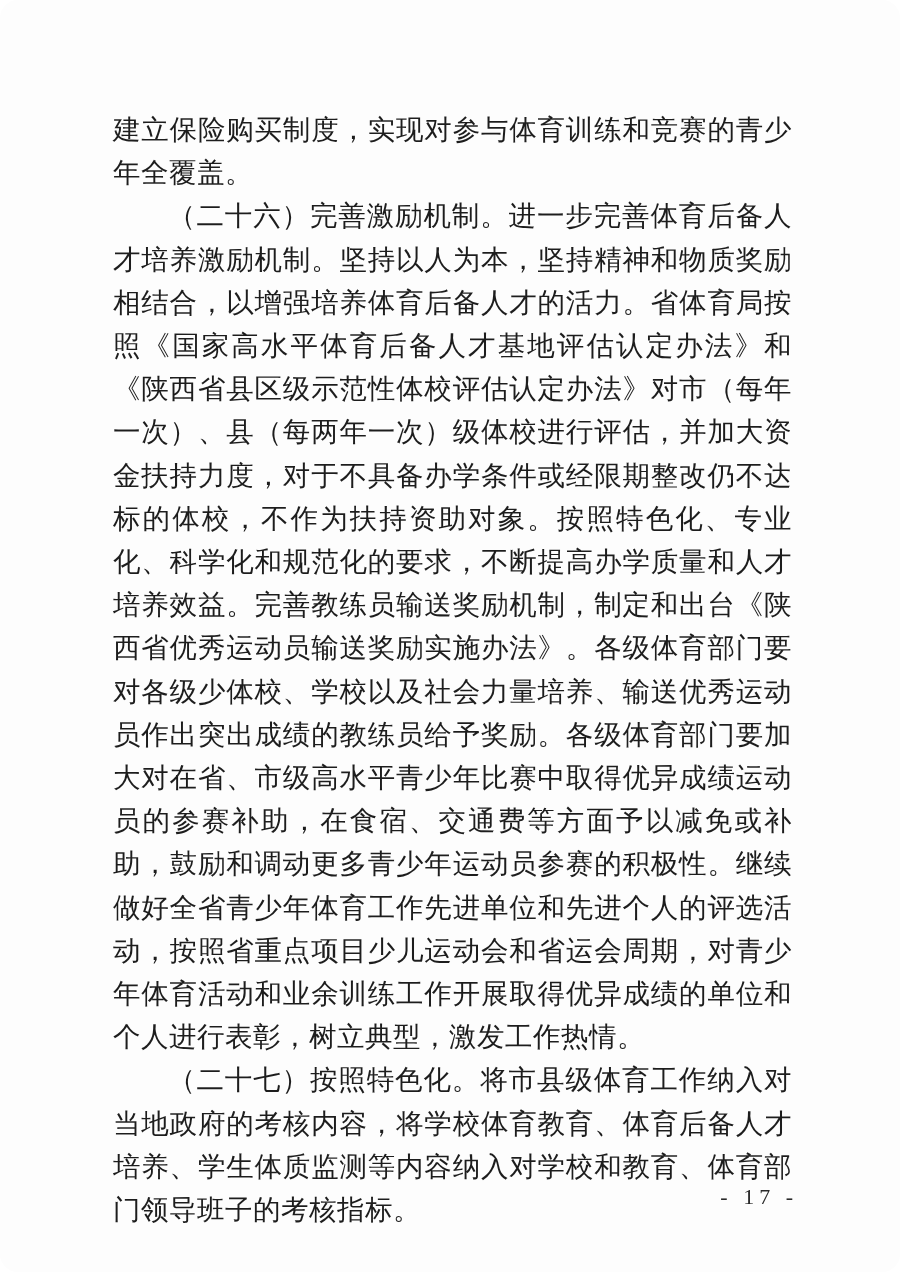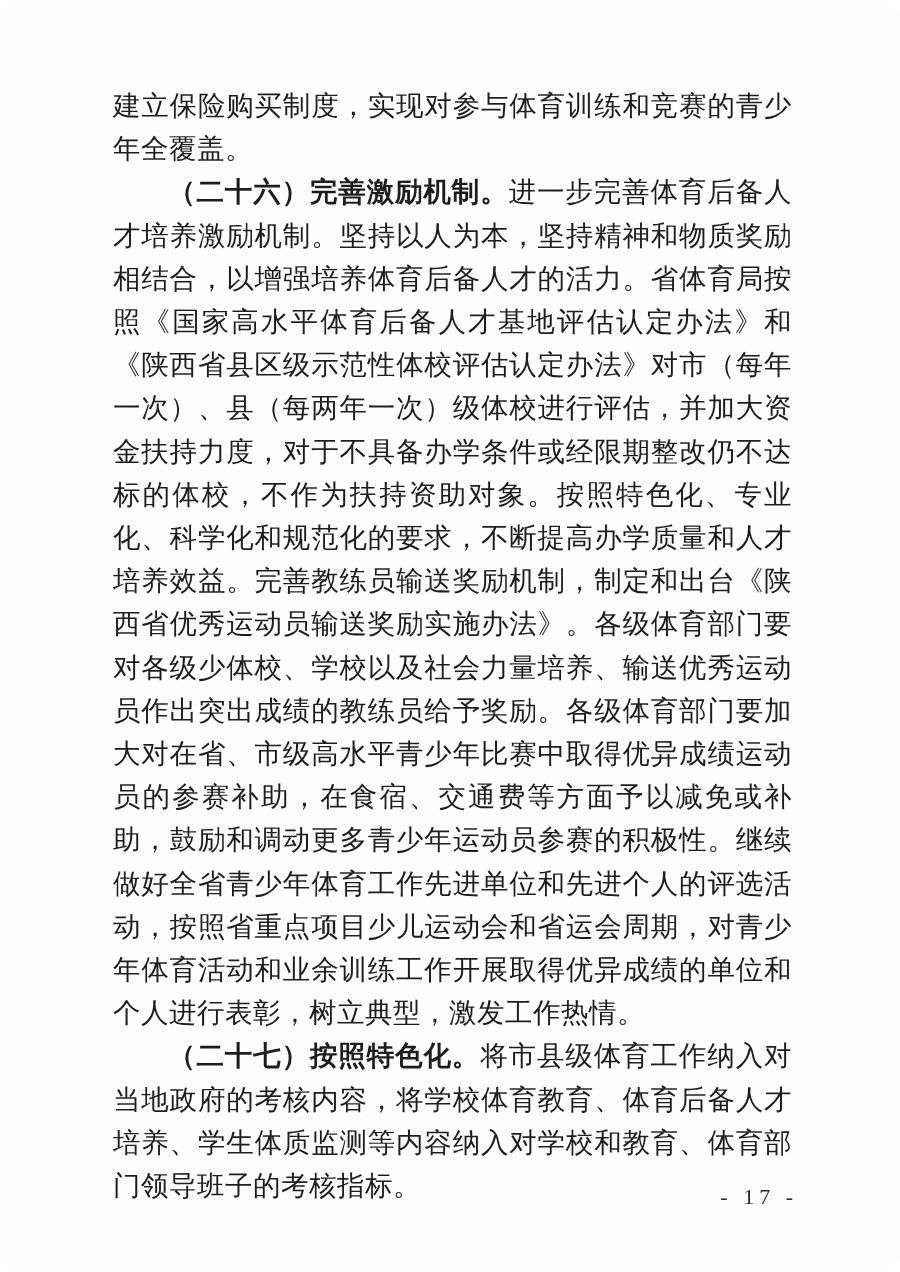--- a/index.html
+++ b/index.html
@@ -6,42 +6,42 @@
     margin: 0;
     padding: 0;
     background: #ffffff;
   }
   .page {
     position: relative;
     width: 900px;
     height: 1272px;
     background: #fdfdfd;
     box-sizing: border-box;
-    padding: 84px 108px 0 113px;
+    padding: 108px 108px 0 113px;
     font-family: "Liberation Serif", "DejaVu Serif", serif;
     color: #1d1d1d;
     overflow: hidden;
     border-radius: 18px;
   }
   .content {
     width: 100%;
   }
   .para {
     margin: 0;
     font-size: 27.5px;
     line-height: 43.2px;
     text-align: justify;
     text-justify: inter-character;
     letter-spacing: 0.5px;
   }
   .para.indent {
     text-indent: 2em;
   }
   .para .heading {
-    font-weight: 700;
+    font-weight: 400;
     margin-top: 20px;
   }
   .page-number {
     position: absolute;
     right: 102px;
     bottom: 62px;
     font-size: 22px;
     letter-spacing: 5px;
     color: #2a2a2a;
     font-family: "Liberation Serif", "DejaVu Serif", serif;

